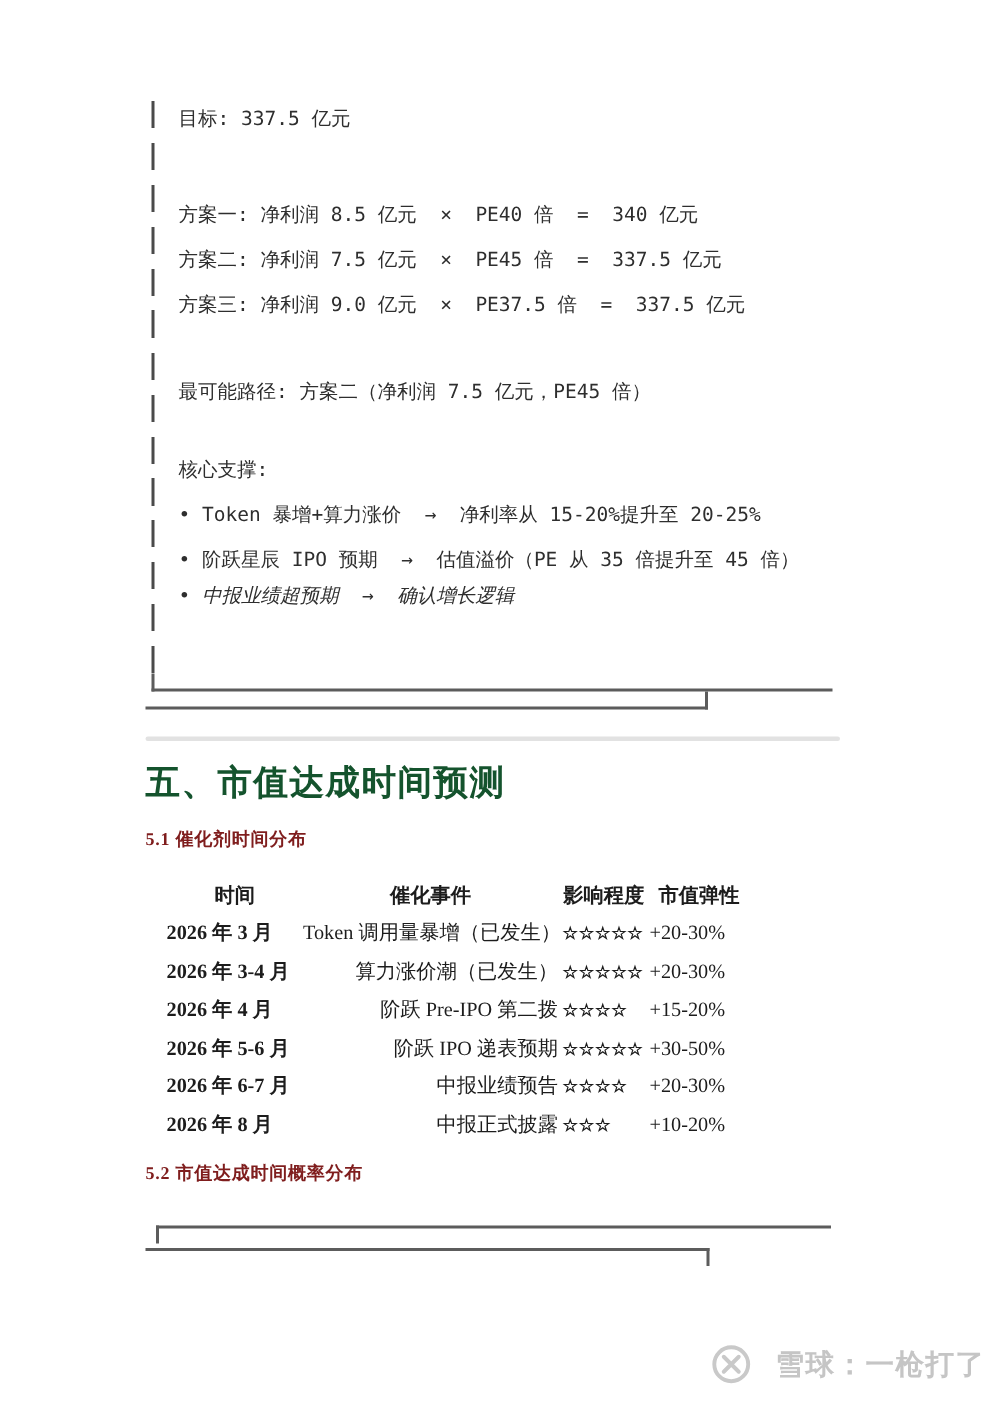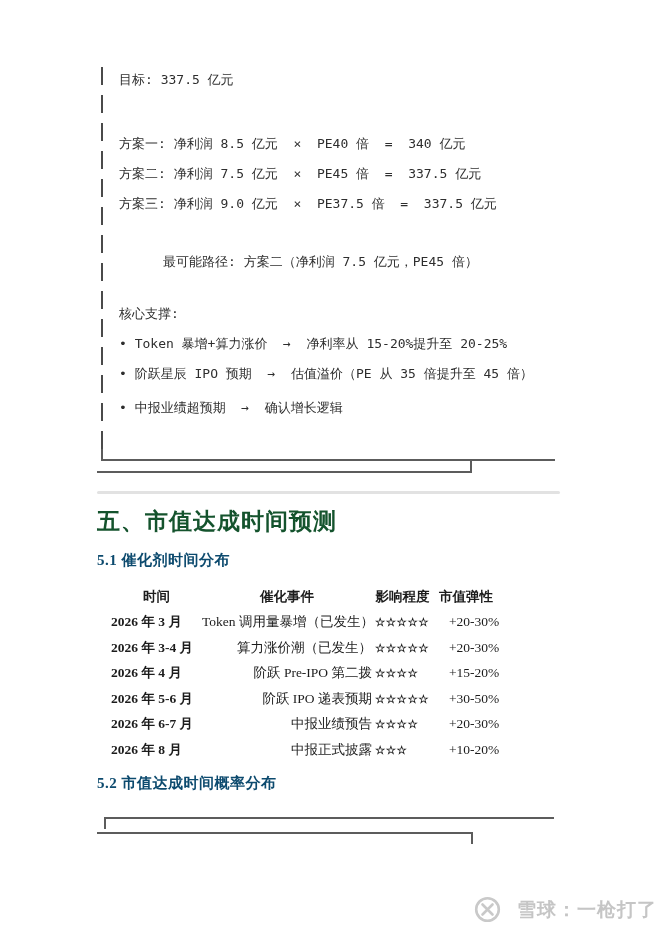--- a/index.html
+++ b/index.html
@@ -12,52 +12,52 @@
   .dash-vline{position:absolute;width:2px;
               background:repeating-linear-gradient(to bottom,#4a4a4a 0 18px,transparent 18px 28px);}
   .hline{position:absolute;height:2px;background:#5c5c5c;}
   .vstub{position:absolute;width:2px;background:#5c5c5c;}
 
   
   .hr{position:absolute;height:3px;background:#e2e2e2;border-radius:2px;}
 
   
   .h2{position:absolute;font-size:23px;font-weight:bold;color:#14532d;letter-spacing:1px;}
-  .h3{position:absolute;font-size:15px;font-weight:bold;color:#0c4a6e;letter-spacing:0.5px;}
+  .h3{position:absolute;font-size:12px;font-weight:bold;color:#7f1d1d;letter-spacing:0.5px;}
 
   
   .table{position:absolute;left:111px;top:584px;width:390px;font-size:13.5px;}
   .trow{display:grid;grid-template-columns:91px 170px 61px 66px;height:25.5px;align-items:center;}
   .th{font-weight:bold;text-align:center;}
   .td-time{font-weight:bold;text-align:left;white-space:nowrap;}
   .td-event{text-align:right;white-space:nowrap;}
   .td-stars{text-align:left;padding-left:3px;font-size:11.5px;font-weight:bold;letter-spacing:0.5px;white-space:nowrap;}
-  .td-elast{text-align:left;padding-left:0px;white-space:nowrap;margin-left:16px;}
+  .td-elast{text-align:left;padding-left:0px;white-space:nowrap;}
 
   
   .watermark{position:absolute;left:474px;top:896px;display:flex;align-items:center;gap:16px;
              font-family:"Liberation Sans","DejaVu Sans",sans-serif;}
   .wm-text{font-size:19px;font-weight:bold;color:#c5c5c5;text-shadow:1.5px 1.5px 0 #ffffff;letter-spacing:1px;}
 </style>
 </head>
 <body>
 
 <div id="page">
 
   <div class="dash-vline" style="left:101px;top:67px;height:390px;"></div>
 
   <div class="code-line" style="top:70px;">目标: 337.5 亿元</div>
   <div class="code-line" style="top:134px;">方案一: 净利润 8.5 亿元  ×  PE40 倍  =  340 亿元</div>
   <div class="code-line" style="top:164px;">方案二: 净利润 7.5 亿元  ×  PE45 倍  =  337.5 亿元</div>
   <div class="code-line" style="top:194px;">方案三: 净利润 9.0 亿元  ×  PE37.5 倍  =  337.5 亿元</div>
-  <div class="code-line" style="top:252px;margin-left:44px;">最可能路径: 方案二（净利润 7.5 亿元，PE45 倍）</div>
+  <div class="code-line" style="top:252px;">最可能路径: 方案二（净利润 7.5 亿元，PE45 倍）</div>
   <div class="code-line" style="top:304px;">核心支撑:</div>
   <div class="code-line" style="top:334px;">• Token 暴增+算力涨价  →  净利率从 15-20%提升至 20-25%</div>
   <div class="code-line" style="top:364px;">• 阶跃星辰 IPO 预期  →  估值溢价（PE 从 35 倍提升至 45 倍）</div>
-  <div class="code-line" style="top:398px;">• 中报业绩超预期  →  确认增长逻辑</div>
+  <div class="code-line" style="top:388px;font-style:italic;">• 中报业绩超预期  →  确认增长逻辑</div>
 
   <div class="vstub" style="left:101px;top:449px;height:12px;"></div>
   <div class="hline" style="left:101px;top:459px;width:454px;"></div>
   <div class="hline" style="left:97px;top:471px;width:375px;"></div>
   <div class="vstub" style="left:470px;top:461px;height:12px;"></div>
 
   <div class="hr" style="left:97px;top:491px;width:463px;"></div>
 
   <div class="h2" style="left:97px;top:506px;">五、市值达成时间预测</div>
   <div class="h3" style="left:97px;top:551px;">5.1 催化剂时间分布</div>

